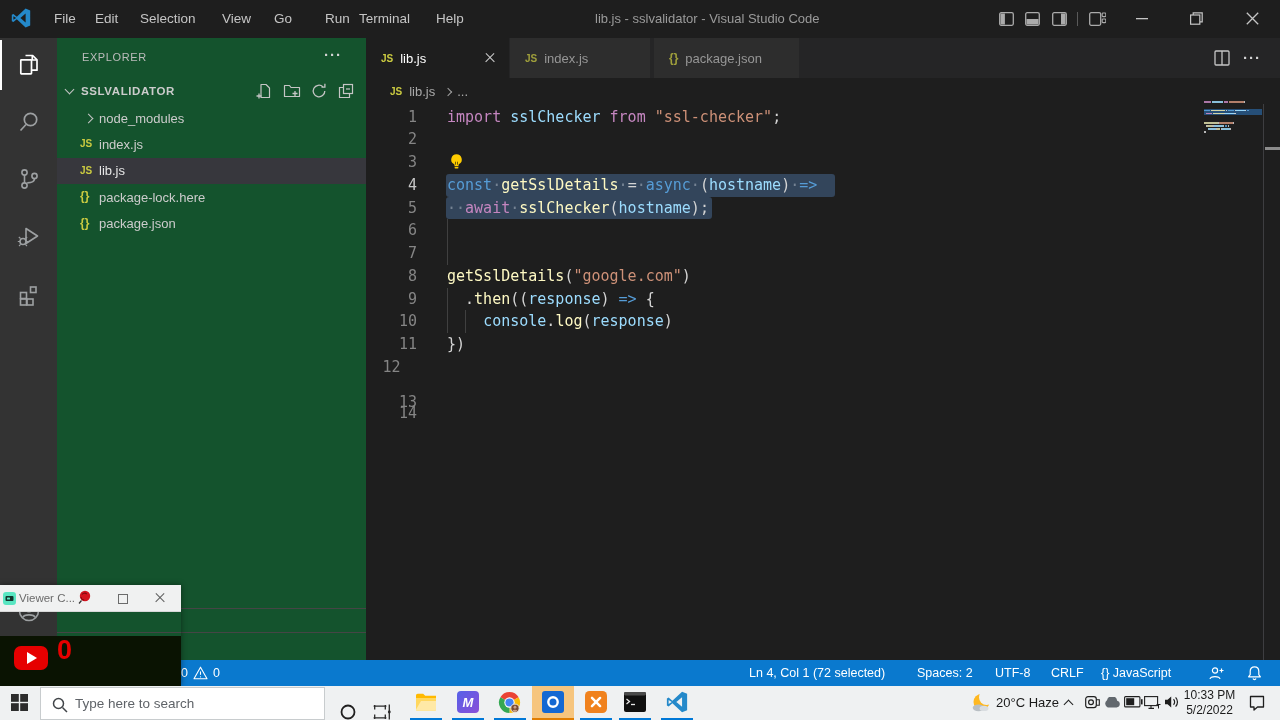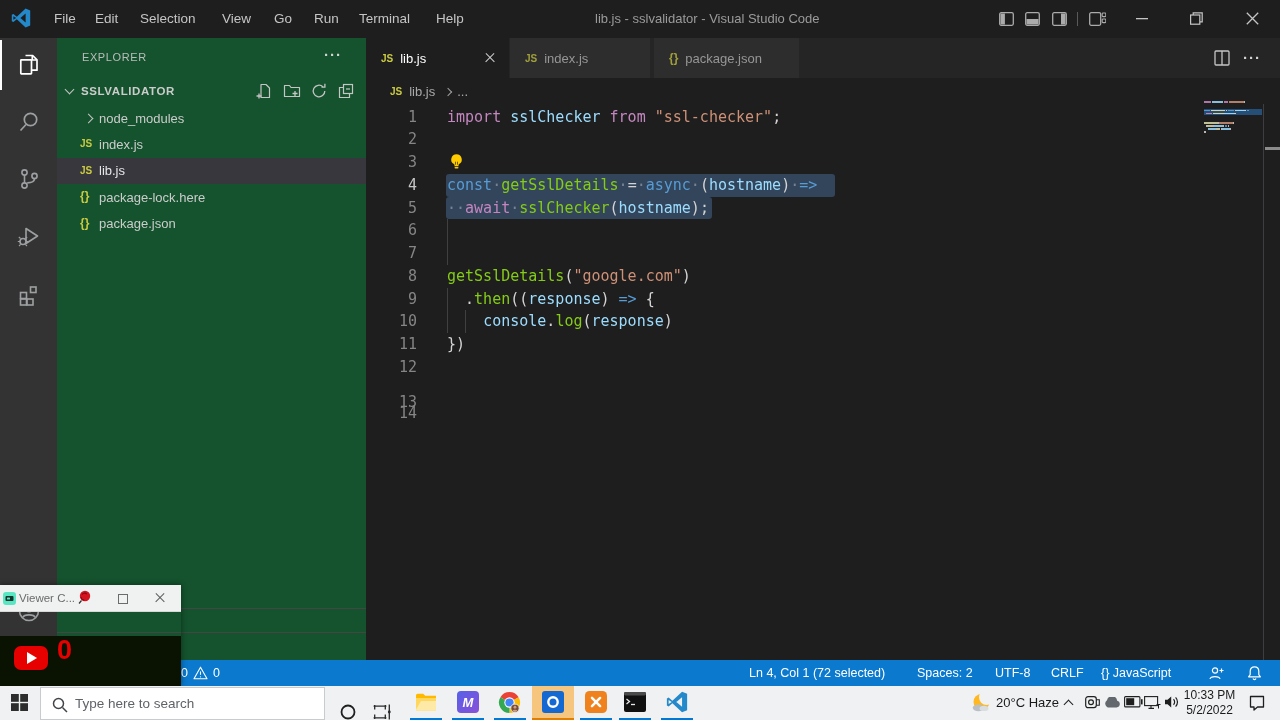--- a/index.html
+++ b/index.html
@@ -64,21 +64,21 @@
 
   #code-area { position:absolute; left:0; top:67px; width:914px; height:555px;
                font-family:"DejaVu Sans Mono", monospace; font-size:15px; }
   .line-num { position:absolute; left:0; width:51px; text-align:right; color:#858585; height:22.77px; line-height:22.77px; }
   .line-num.active { color:#c6c6c6; }
   .code-line { position:absolute; left:81px; height:22.77px; line-height:22.77px; white-space:pre; }
   .sel-rect { position:absolute; background:#33455b; border-radius:3px; height:22.77px; }
   .guide { position:absolute; width:1px; background:#404040; height:22.77px; }
   .tok-kw { color:#569cd6; }
   .tok-kw2 { color:#c586c0; }
-  .tok-fn { color:#84cc16; }
+  .tok-fn { color:#fef9c3; }
   .tok-var { color:#9cdcfe; }
   .tok-str { color:#ce9178; }
   .tok-pun { color:#d4d4d4; }
   .tok-dot { color:rgba(210,218,226,0.42); }
   #lightbulb { position:absolute; }
 
   
   #minimap { position:absolute; left:838px; top:0; width:62px; }
   .mm-seg { position:absolute; height:2px; }
   .mm-sel { position:absolute; background:#264f78; }
@@ -130,21 +130,21 @@
       <path fill="#2489ca" d="M73 3 29 44 12 30 4 34v32l8 4 17-14 44 41 23-10V13z"></path>
       <path fill="#1e1e1e" d="M12 41l14 9-14 9z"></path>
       <path fill="#1e1e1e" d="M73 28 47 50l26 22z"></path>
     </svg>
     <div id="menubar">
         <div class="menu-item" style="left: 54px;">File</div>
         <div class="menu-item" style="left: 95px;">Edit</div>
         <div class="menu-item" style="left: 140px;">Selection</div>
         <div class="menu-item" style="left: 222px;">View</div>
         <div class="menu-item" style="left: 274px;">Go</div>
-        <div class="menu-item" style="left: 314px;">Run</div>
+        <div class="menu-item" style="left: 325px;">Run</div>
         <div class="menu-item" style="left: 359px;">Terminal</div>
         <div class="menu-item" style="left: 436px;">Help</div>
       </div>
     <div id="window-title">lib.js - sslvalidator - Visual Studio Code</div>
 
     <svg class="tb-ic" style="left:999px" width="15" height="14" viewBox="0 0 15 14">
       <rect x="0.7" y="0.7" width="13.6" height="12.6" rx="1.5" fill="none" stroke="#ababab" stroke-width="1.3"></rect>
       <rect x="1.5" y="1.5" width="4.4" height="11" fill="#ababab"></rect>
     </svg>
     <svg class="tb-ic" style="left:1025px" width="15" height="14" viewBox="0 0 15 14">
@@ -321,21 +321,21 @@
         <div class="code-line" style="top: 159.89px;"><span class="tok-fn">getSslDetails</span><span class="tok-pun">(</span><span class="tok-str">"google.com"</span><span class="tok-pun">)</span></div>
         <div class="line-num" style="top: 182.66px;">9</div>
         <div class="guide" style="left: 81px; top: 182.66px;"></div>
         <div class="code-line" style="top: 182.66px;"><span class="tok-pun">  </span><span class="tok-pun">.</span><span class="tok-fn">then</span><span class="tok-pun">((</span><span class="tok-var">response</span><span class="tok-pun">)</span><span class="tok-pun"> </span><span class="tok-kw">=&gt;</span><span class="tok-pun"> </span><span class="tok-pun">{</span></div>
         <div class="line-num" style="top: 205.43px;">10</div>
         <div class="guide" style="left: 81px; top: 205.43px;"></div>
         <div class="guide" style="left: 99.062px; top: 205.43px;"></div>
         <div class="code-line" style="top: 205.43px;"><span class="tok-pun">    </span><span class="tok-var">console</span><span class="tok-pun">.</span><span class="tok-fn">log</span><span class="tok-pun">(</span><span class="tok-var">response</span><span class="tok-pun">)</span></div>
         <div class="line-num" style="top: 228.2px;">11</div>
         <div class="code-line" style="top: 228.2px;"><span class="tok-pun">})</span></div>
-        <div class="line-num" style="top: 250.97px;">12</div>
+        <div class="line-num" style="top: 250.97px; text-align: center;">12</div>
         <div class="line-num" style="top: 286px;">13</div>
         <div class="line-num" style="top: 296.51px;">14</div>
       </div>
     <div id="minimap">
         <div class="mm-seg" style="left: 0px; top: 63px; width: 6.6px; height: 2px; background: rgb(197, 134, 192); opacity: 0.85;"></div>
         <div class="mm-seg" style="left: 7.7px; top: 63px; width: 11px; height: 2px; background: rgb(156, 220, 254); opacity: 0.85;"></div>
         <div class="mm-seg" style="left: 19.8px; top: 63px; width: 4.4px; height: 2px; background: rgb(197, 134, 192); opacity: 0.85;"></div>
         <div class="mm-seg" style="left: 25.3px; top: 63px; width: 14.3px; height: 2px; background: rgb(206, 145, 120); opacity: 0.85;"></div>
         <div class="mm-seg" style="left: 39.6px; top: 63px; width: 1.1px; height: 2px; background: rgb(212, 212, 212); opacity: 0.85;"></div>
         <div class="mm-sel" style="left: 0px; top: 71px; width: 58px; height: 3px;"></div>

